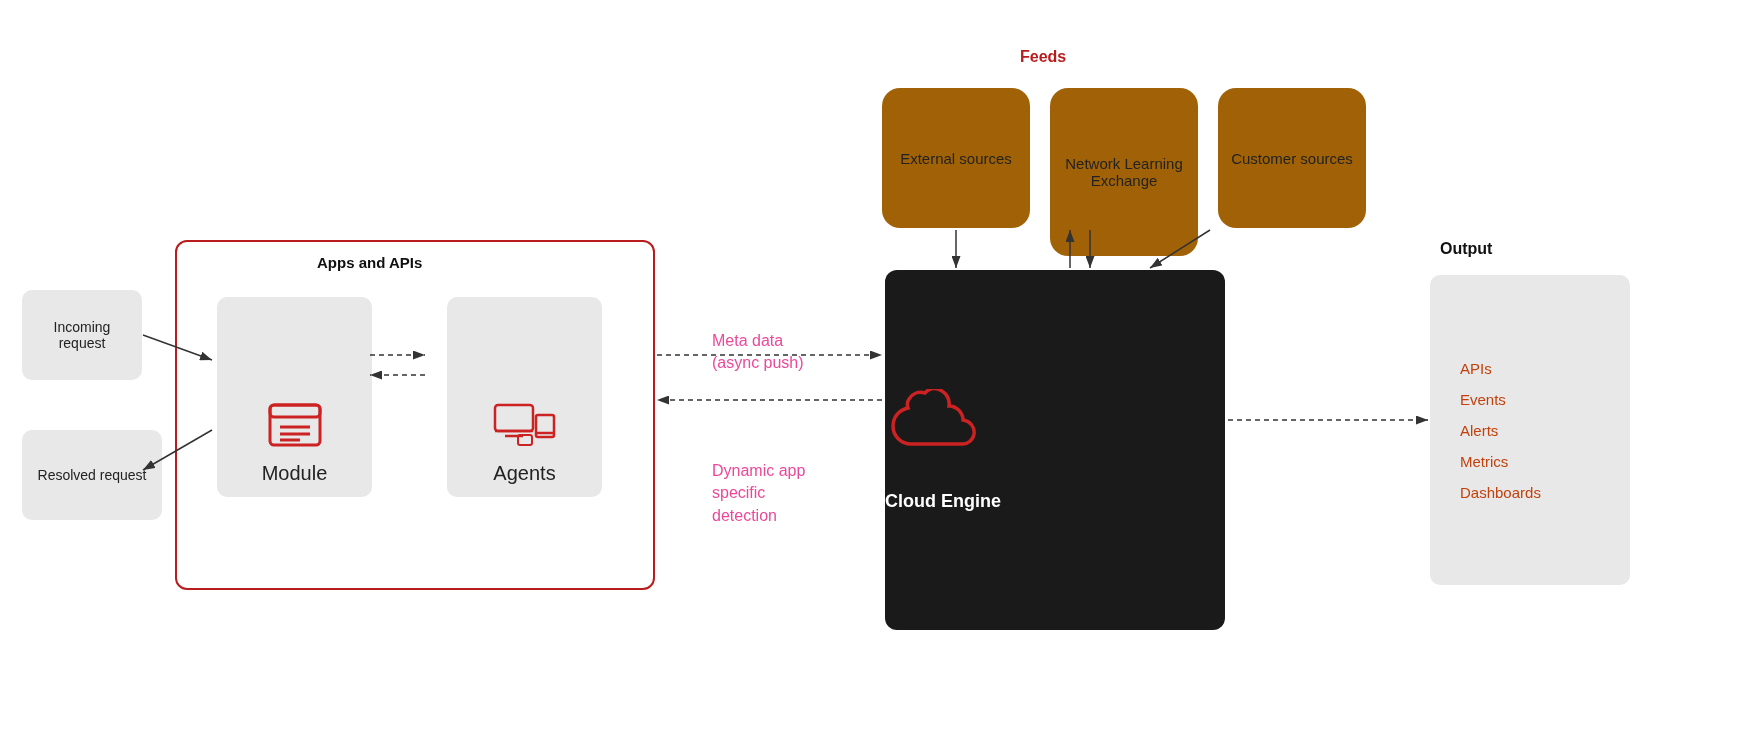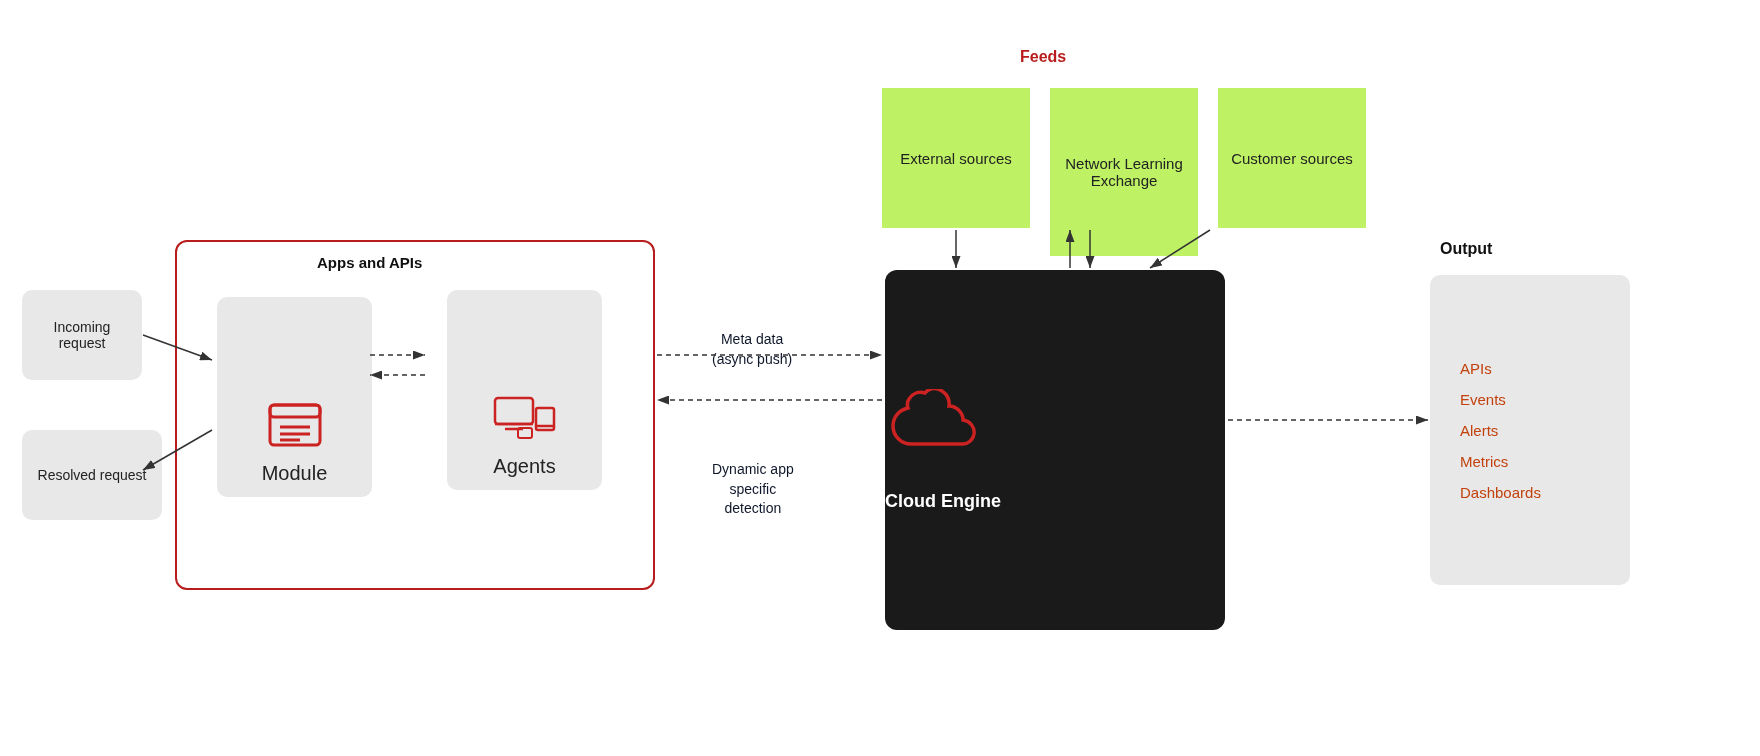--- a/index.html
+++ b/index.html
@@ -12,22 +12,22 @@
       position: relative;
     }
     .diagram-container {
       width: 1760px;
       height: 756px;
       position: relative;
     }
     
     .feed-box {
       position: absolute;
-      background: #bef264;
-      border-radius: 0;
+      background: #a16207;
+      border-radius: 18px;
       display: flex;
       align-items: center;
       justify-content: center;
       text-align: center;
       font-size: 15px;
       font-weight: 500;
       color: #222;
       padding: 12px;
     }
     .feeds-label {
@@ -126,23 +126,22 @@
       position: absolute;
       top: 0;
       left: 0;
       width: 1760px;
       height: 756px;
       pointer-events: none;
     }
     
     .arrow-text {
       position: absolute;
-      font-size: 14px;
-      color: #0f172a;
-      text-align: center;
+      font-size: 16px;
+      color: #ec4899;
     }
     
     .icon-svg {
       width: 70px;
       height: 55px;
     }
   </style>
 </head>
 <body>
 
@@ -168,21 +167,21 @@
       <svg class="icon-svg" viewBox="0 0 70 55">
         <rect x="10" y="4" width="50" height="40" rx="4" fill="none" stroke="#cc2222" stroke-width="3"></rect>
         <rect x="10" y="4" width="50" height="12" rx="4" fill="none" stroke="#cc2222" stroke-width="3"></rect>
         <line x1="20" y1="26" x2="50" y2="26" stroke="#cc2222" stroke-width="3"></line>
         <line x1="20" y1="33" x2="50" y2="33" stroke="#cc2222" stroke-width="3"></line>
         <line x1="20" y1="39" x2="40" y2="39" stroke="#cc2222" stroke-width="3"></line>
       </svg>
       <div class="inner-box-label">Module</div>
     </div>
 
-    <div class="inner-box" style="left: 270px; top: 48px; width: 155px; height: 200px;">
+    <div class="inner-box" style="left: 270px; top: 55px; width: 155px; height: 200px;">
 
       <svg class="icon-svg" viewBox="0 0 70 55">
 
         <rect x="5" y="4" width="38" height="26" rx="3" fill="none" stroke="#cc2222" stroke-width="2.5"></rect>
         <line x1="5" y1="30" x2="43" y2="30" stroke="#cc2222" stroke-width="2.5"></line>
         <line x1="15" y1="35" x2="33" y2="35" stroke="#cc2222" stroke-width="2.5"></line>
 
         <rect x="46" y="14" width="18" height="22" rx="2" fill="none" stroke="#cc2222" stroke-width="2.5"></rect>
         <line x1="46" y1="32" x2="64" y2="32" stroke="#cc2222" stroke-width="2.5"></line>
 

